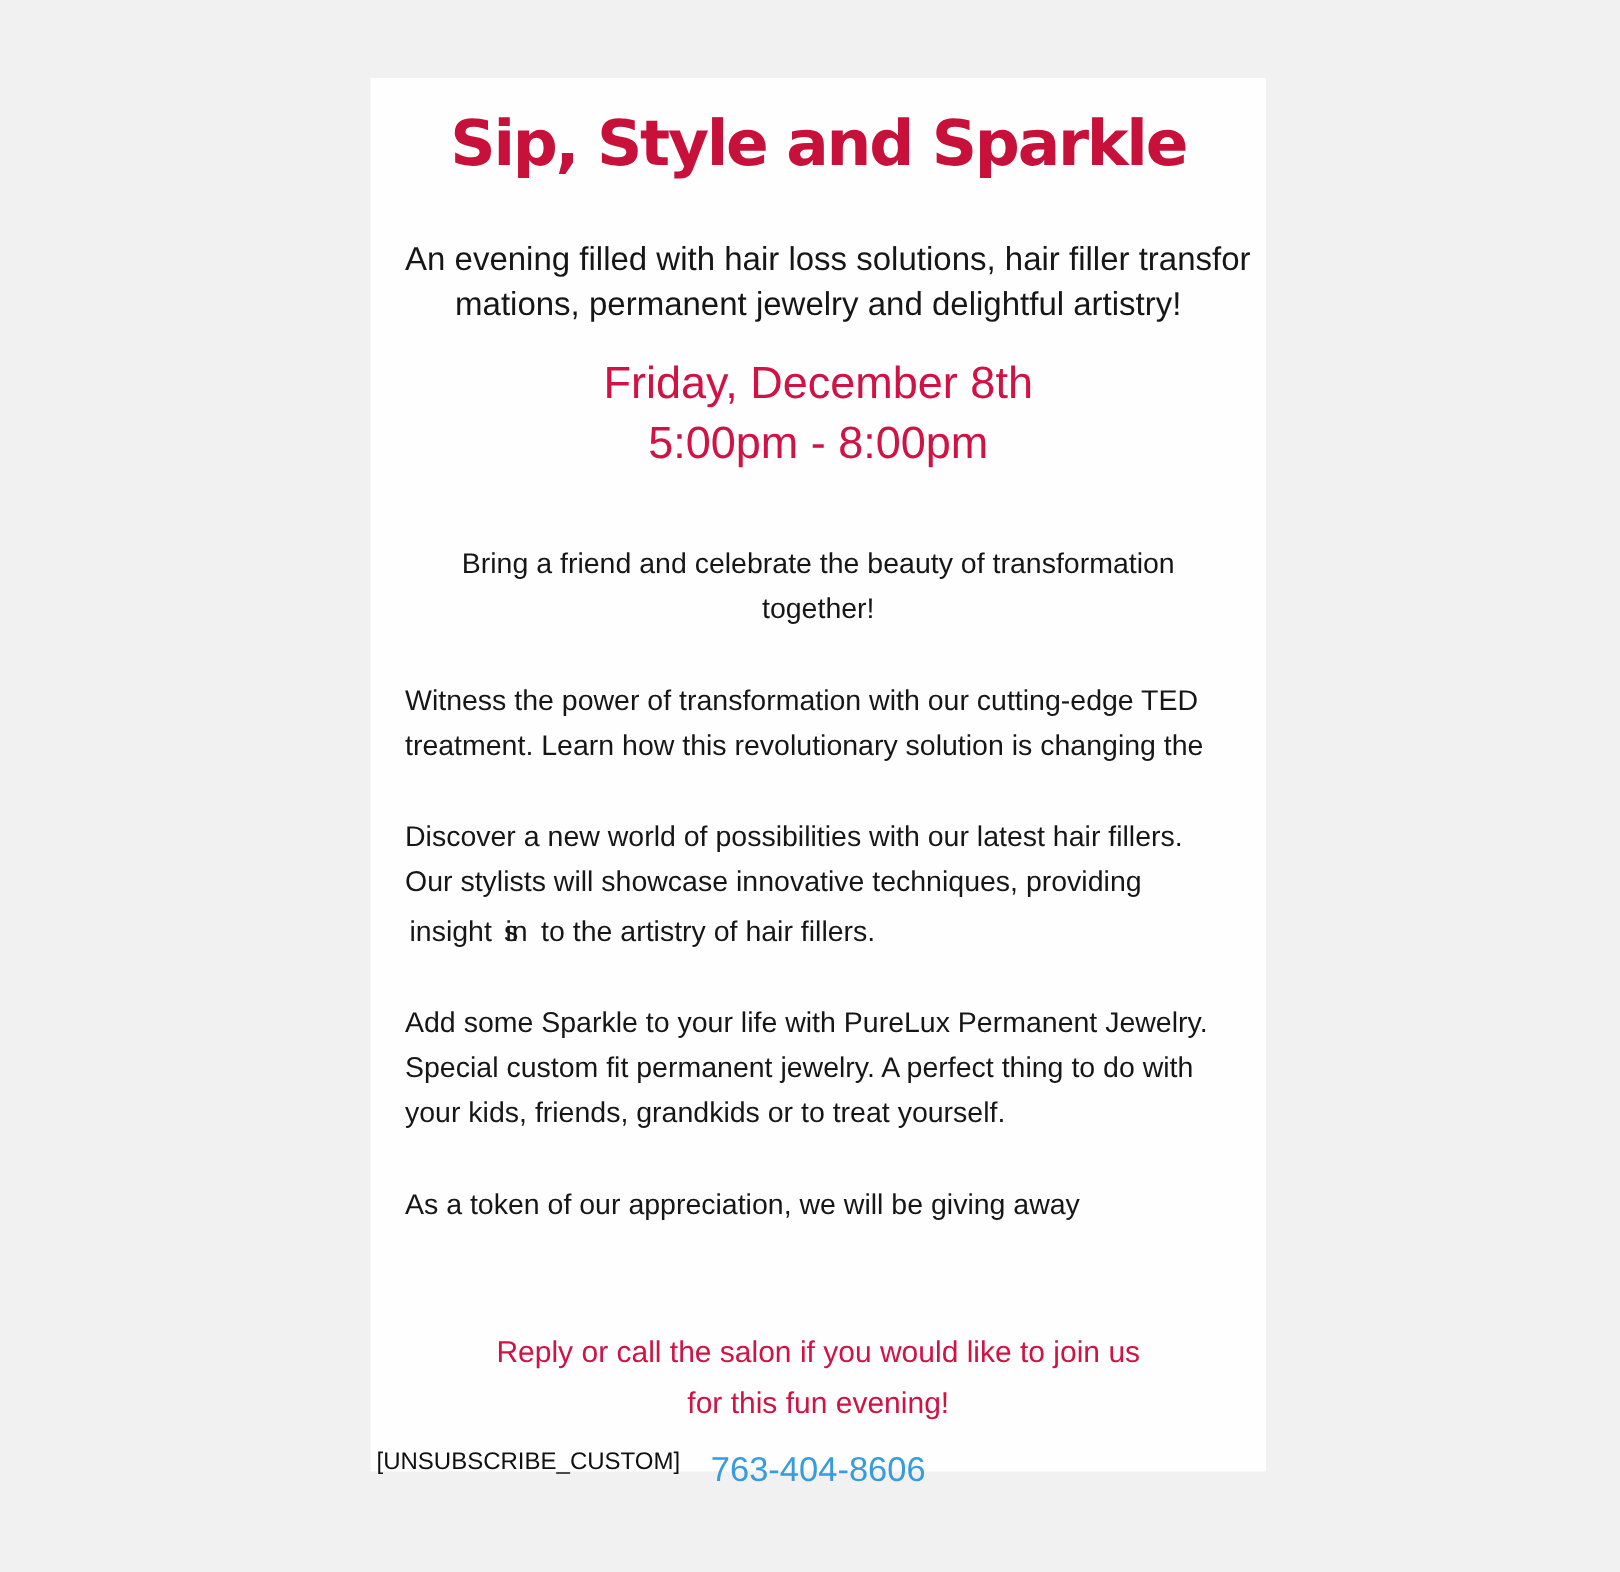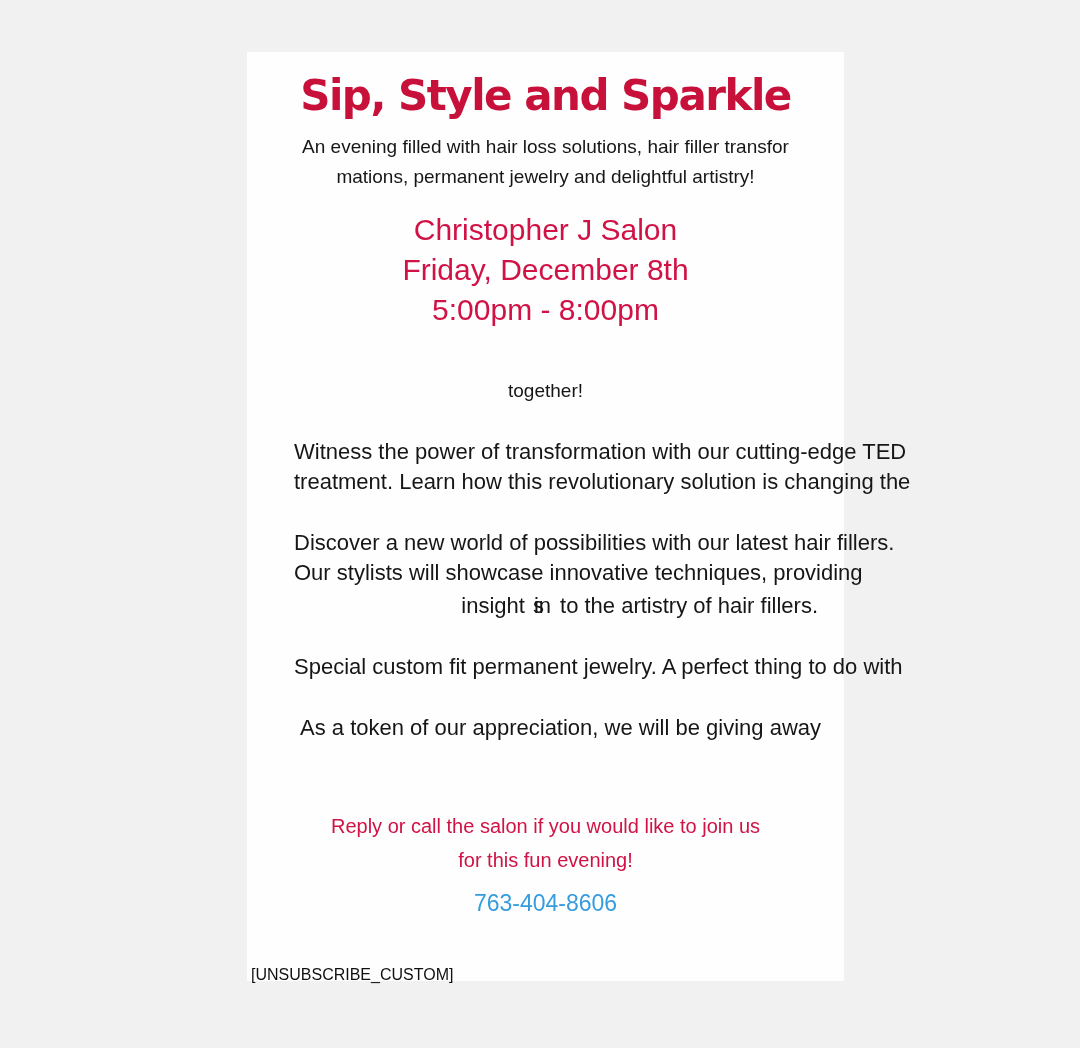--- a/index.html
+++ b/index.html
@@ -31,44 +31,43 @@
     margin-top: 16px;
     font-family: "DejaVu Sans", sans-serif;
     font-weight: bold;
     font-size: 42px;
     line-height: 50px;
     letter-spacing: -1.5px;
     color: var(--title_red);
     white-space: nowrap;
   }
   .subtitle {
-    margin-top: 5px;
-    font-size: 19px;
+    margin-top: 31px;
+    font-size: 22px;
     line-height: 24px;
     color: var(--body_black);
   }
   .subtitle .line { white-space: nowrap; }
   .event {
     margin-top: 12px;
     font-size: 30px;
     line-height: 34px;
     color: var(--accent_red);
   }
   .event .line { white-space: nowrap; }
   .intro {
     margin-top: 40px;
     font-size: 19px;
     line-height: 24px;
   }
   .para {
     margin-top: 25px;
-    font-size: 22px;
+    font-size: 19px;
     line-height: 24px;
-    text-align: right;
-    margin-left: 24px;
+    text-align: left;
   }
   .para.tight { margin-top: 22px; }
   .pline { white-space: pre; }
   .ov { position: relative; display: inline-block; white-space: pre; }
   .ov .under { position: relative; }
   .ov .over { position: absolute; top: 0; left: 0; }
   .ov .over.off2 { left: 2px; }
   .cta {
     margin-top: 60px;
     font-size: 20px;
@@ -98,42 +97,44 @@
   <div class="card">
 
     <h1 class="title">Sip, Style and Sparkle</h1>
 
     <div class="subtitle">
       <div class="line">An evening filled with hair loss solutions, hair filler transfor</div>
       <div class="line">mations, permanent jewelry and delightful artistry!</div>
     </div>
 
     <div class="event">
-      <div class="line">Christopher J Salon</div>
       <div class="line">Friday, December 8th</div>
       <div class="line">5:00pm - 8:00pm</div>
     </div>
 
     <div class="intro">
+      <div class="line">Bring a friend and celebrate the beauty of transformation</div>
       <div class="line">together!</div>
     </div>
 
     <div class="para">
       <div class="pline">Witness the power of transformation with our cutting-edge TED</div>
       <div class="pline">treatment. Learn how this revolutionary solution is changing the</div>
     </div>
 
     <div class="para">
       <div class="pline">Discover a new world of possibilities with our latest hair fillers.</div>
       <div class="pline">Our stylists will showcase innovative techniques, providing</div>
       <div class="pline"><span>insight</span><span class="ov"><span class="under">in</span><span class="over off2">s</span></span><span>to the artistry of hair fillers.</span></div>
     </div>
 
     <div class="para tight">
+      <div class="pline">Add some Sparkle to your life with PureLux Permanent Jewelry.</div>
       <div class="pline">Special custom fit permanent jewelry. A perfect thing to do with</div>
+      <div class="pline">your kids, friends, grandkids or to treat yourself.</div>
     </div>
 
     <div class="para">
       <div class="pline">As a token of our appreciation, we will be giving away</div>
     </div>
 
     <div class="cta">
       <div class="line">Reply or call the salon if you would like to join us</div>
       <div class="line">for this fun evening!</div>
     </div>

